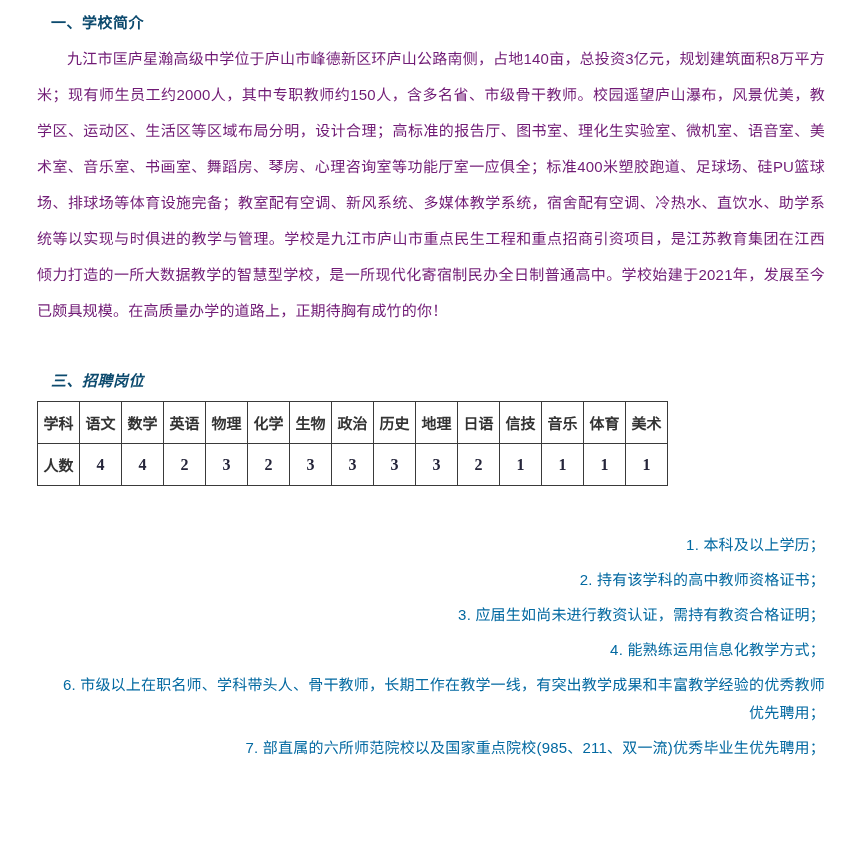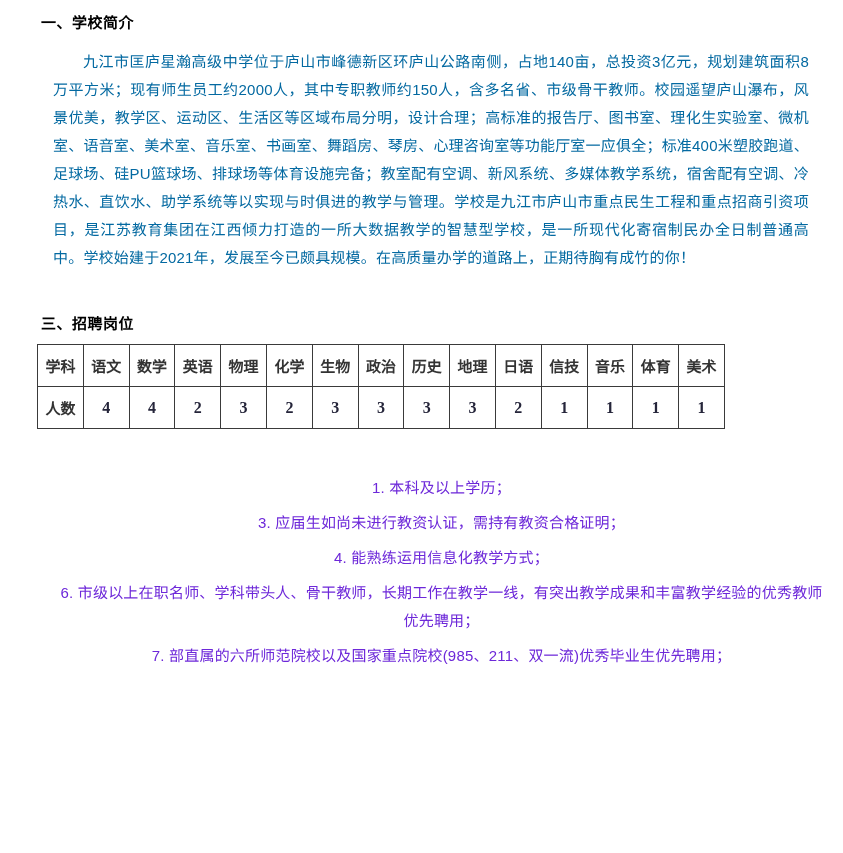--- a/index.html
+++ b/index.html
@@ -20,41 +20,41 @@
     padding: 14px 18px 12px 37px;
     color: #545454;
     font-size: 15px;
     overflow: hidden;
   }
   section { margin: 0; }
   .sec-title {
     font-size: 15px;
     line-height: 18px;
     font-weight: 700;
-    color: #000000;
-    margin: 0 0 9px 4px;
+    color: #0c4a6e;
+    margin: 0 0 9px 14px;
     letter-spacing: 0.5px;
   }
   .sec-target   { margin-top: 17px; }
   .sec-positions{ margin-top: 43px; }
   .sec-conditions { margin-top: 45px; }
-  .sec-positions .sec-title { margin-bottom: 0; }
+  .sec-positions .sec-title { margin-bottom: 0; font-style: italic; }
   .sec-conditions .sec-title { margin-bottom: 10px; }
   .para {
-    margin: 16px;
-    line-height: 28px;
+    margin: 0;
+    line-height: 36px;
     text-align: justify;
-    color: #0369a1;
+    color: #701a75;
     letter-spacing: 0.2px;
   }
   .indent { text-indent: 2em; }
   table.positions {
     border-collapse: collapse;
     table-layout: fixed;
-    width: 688px;
+    width: 631px;
     margin-top: 11px;
   }
   table.positions th,
   table.positions td {
     border: 1px solid #3a3a3a;
     height: 41px;
     text-align: center;
     vertical-align: middle;
     padding: 0;
     font-size: 15px;
@@ -67,22 +67,22 @@
   }
   table.positions td.num {
     font-family: "Liberation Serif", "DejaVu Serif", serif;
     font-weight: 600;
     color: #25253a;
     font-size: 16px;
   }
   .cond-item {
     margin: 0 0 7px 21px;
     line-height: 28px;
-    text-align: center;
-    color: #6d28d9;
+    text-align: right;
+    color: #0369a1;
     letter-spacing: 0.2px;
   }
   .cond-item:last-child { margin-bottom: 0; }
 </style>
 </head>
 <body>
 
 <div class="page">
 
   <section class="sec-intro">
@@ -130,20 +130,21 @@
           <td class="num">1</td>
           <td class="num">1</td>
           <td class="num">1</td>
         </tr>
       </tbody>
     </table>
   </section>
 
   <section class="sec-conditions">
     <p class="cond-item">1. 本科及以上学历；</p>
+    <p class="cond-item">2. 持有该学科的高中教师资格证书；</p>
     <p class="cond-item">3. 应届生如尚未进行教资认证，需持有教资合格证明；</p>
     <p class="cond-item">4. 能熟练运用信息化教学方式；</p>
     <p class="cond-item">6. 市级以上在职名师、学科带头人、骨干教师，长期工作在教学一线，有突出教学成果和丰富教学经验的优秀教师优先聘用；</p>
     <p class="cond-item">7. 部直属的六所师范院校以及国家重点院校(985、211、双一流)优秀毕业生优先聘用；</p>
 
   </section>
 
 </div>
 
 </body></html>

